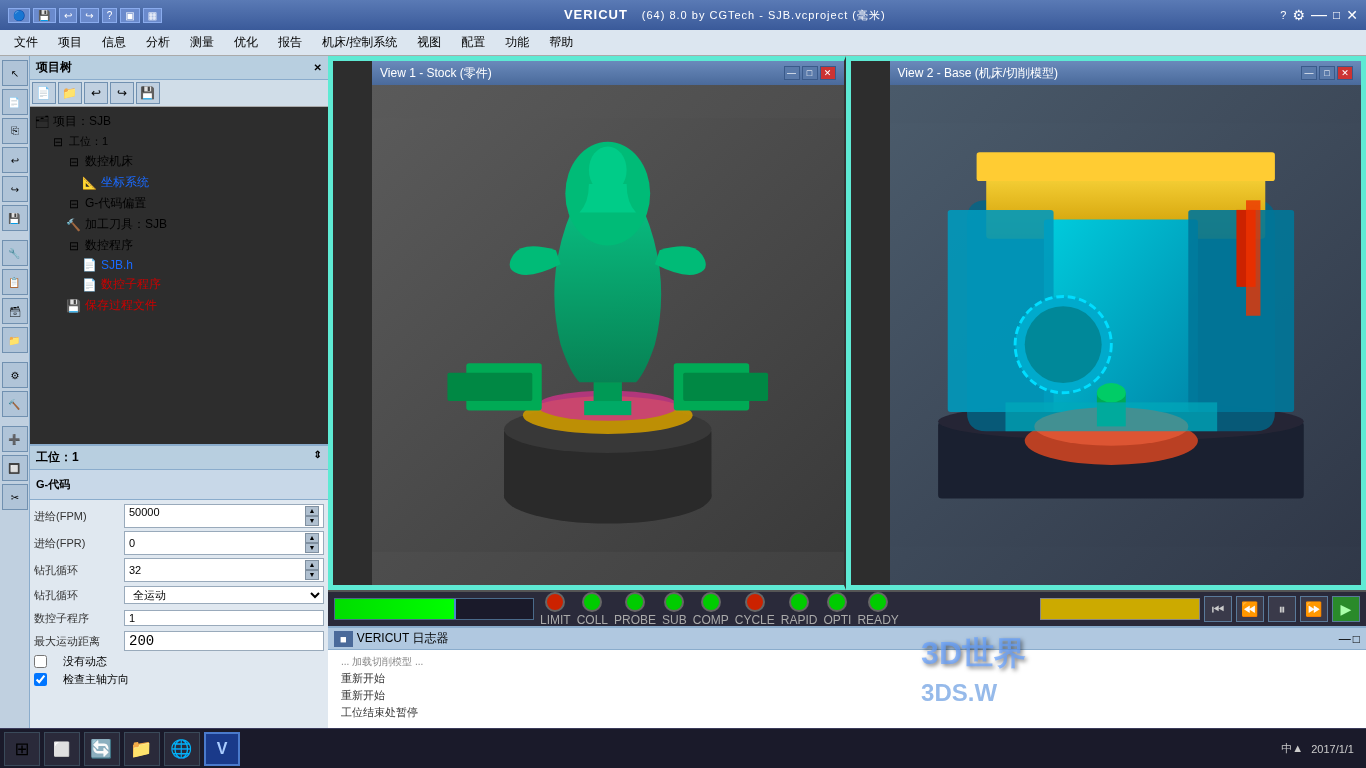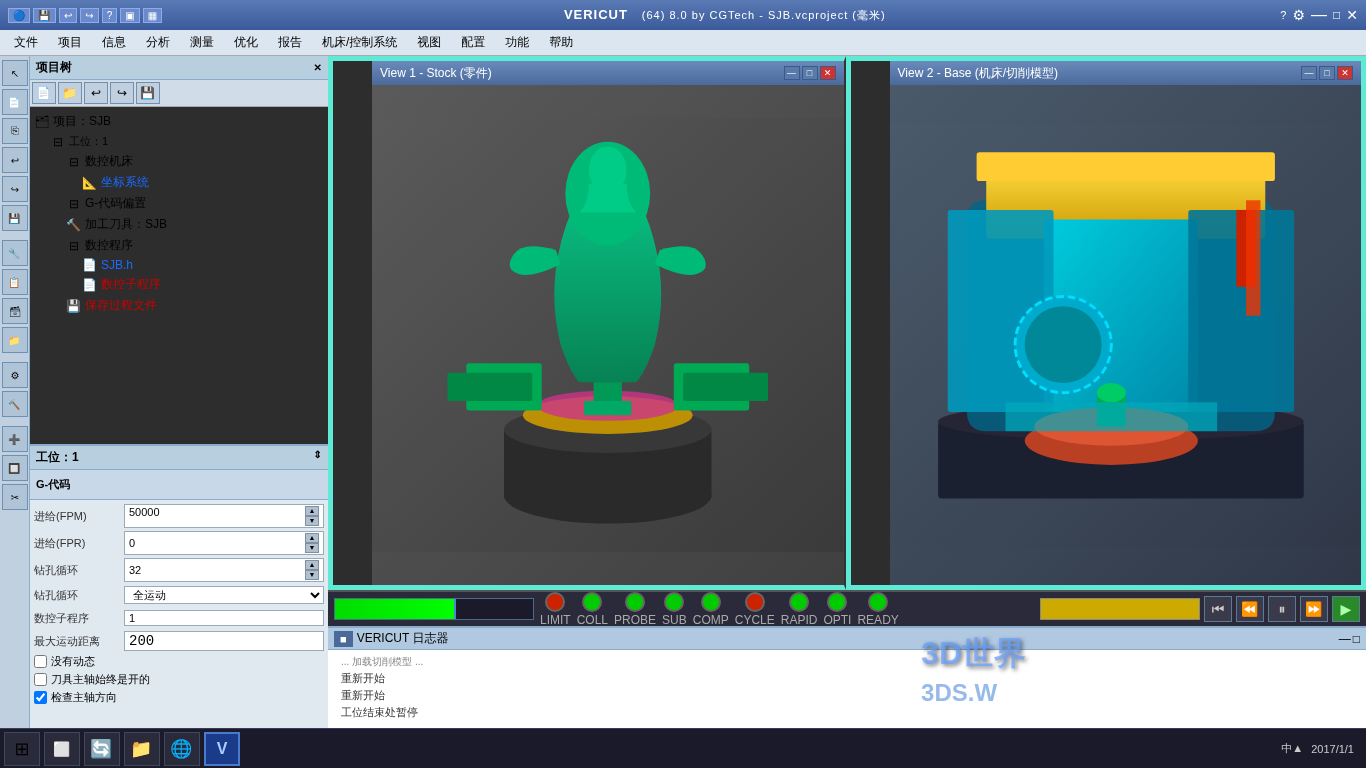--- a/index.html
+++ b/index.html
@@ -37,21 +37,21 @@
     #props-panel { height: 290px; background: #e0e8f0; overflow-y: auto; }
     #props-header { background: #b8cfe0; padding: 3px 6px; font-weight: bold; border-bottom: 1px solid #8aaccc; display: flex; justify-content: space-between; }
     #props-content { padding: 4px; font-size: 11px; }
     .prop-row { display: flex; align-items: center; margin-bottom: 3px; min-height: 20px; }
     .prop-label { width: 90px; flex-shrink: 0; color: #333; }
     .prop-value { flex: 1; background: white; border: 1px solid #9ab; padding: 1px 4px; font-size: 11px; display: flex; align-items: center; }
     .prop-value input { border: none; outline: none; width: 100%; font-size: 11px; background: transparent; }
     .spin-btns { display: flex; flex-direction: column; }
     .spin-btn { width: 14px; height: 10px; background: #b0c0d0; border: 1px solid #8090a0; cursor: pointer; font-size: 7px; line-height: 1; text-align: center; }
     .prop-select { flex: 1; background: white; border: 1px solid #9ab; padding: 1px 4px; font-size: 11px; }
-    .checkbox-row { display: flex; align-items: center; gap: 4px; margin-bottom: 3px; }
+    .checkbox-row { display: flex; align-items: center; gap: 16px; margin-bottom: 3px; }
     .checkbox-row input { margin: 0; }
 
     
     #viewports { flex: 1; display: flex; flex-direction: column; }
     #viewport-row { display: flex; flex: 1; }
 
     
     .viewport { flex: 1; display: flex; flex-direction: column; border: 5px solid #5eead4; padding-left: 39px; }
     .viewport-header { background: linear-gradient(to bottom, #6a8abb, #4a6a9b); color: white; padding: 2px 8px; font-size: 12px; display: flex; align-items: center; justify-content: space-between; height: 24px; }
     .viewport-body { flex: 1; background: #4a4a4a; overflow: hidden; position: relative; }
@@ -282,24 +282,20 @@
             <div class="prop-label">最大运动距离</div>
             <div class="prop-value">
               <input type="text" value="200" style="border: none; outline: none; width: 100%; font-size: 14px; font-family: Liberation Mono, monospace;">
             </div>
           </div>
           <div class="checkbox-row">
             <input type="checkbox" style="">
             <span>没有动态</span>
           </div>
           <div class="checkbox-row">
-            <input type="checkbox" style="">
-            <span>刀具主轴始终是开的</span>
-          </div>
-          <div class="checkbox-row">
             <input type="checkbox" checked="" style="">
             <span>检查主轴方向</span>
           </div>
         </div>
       </div>
     </div>
   </div>
 
   <div id="viewports" style="flex:1; display:flex; flex-direction:column;">
     <div id="viewport-row" style="display:flex; flex:1;">

